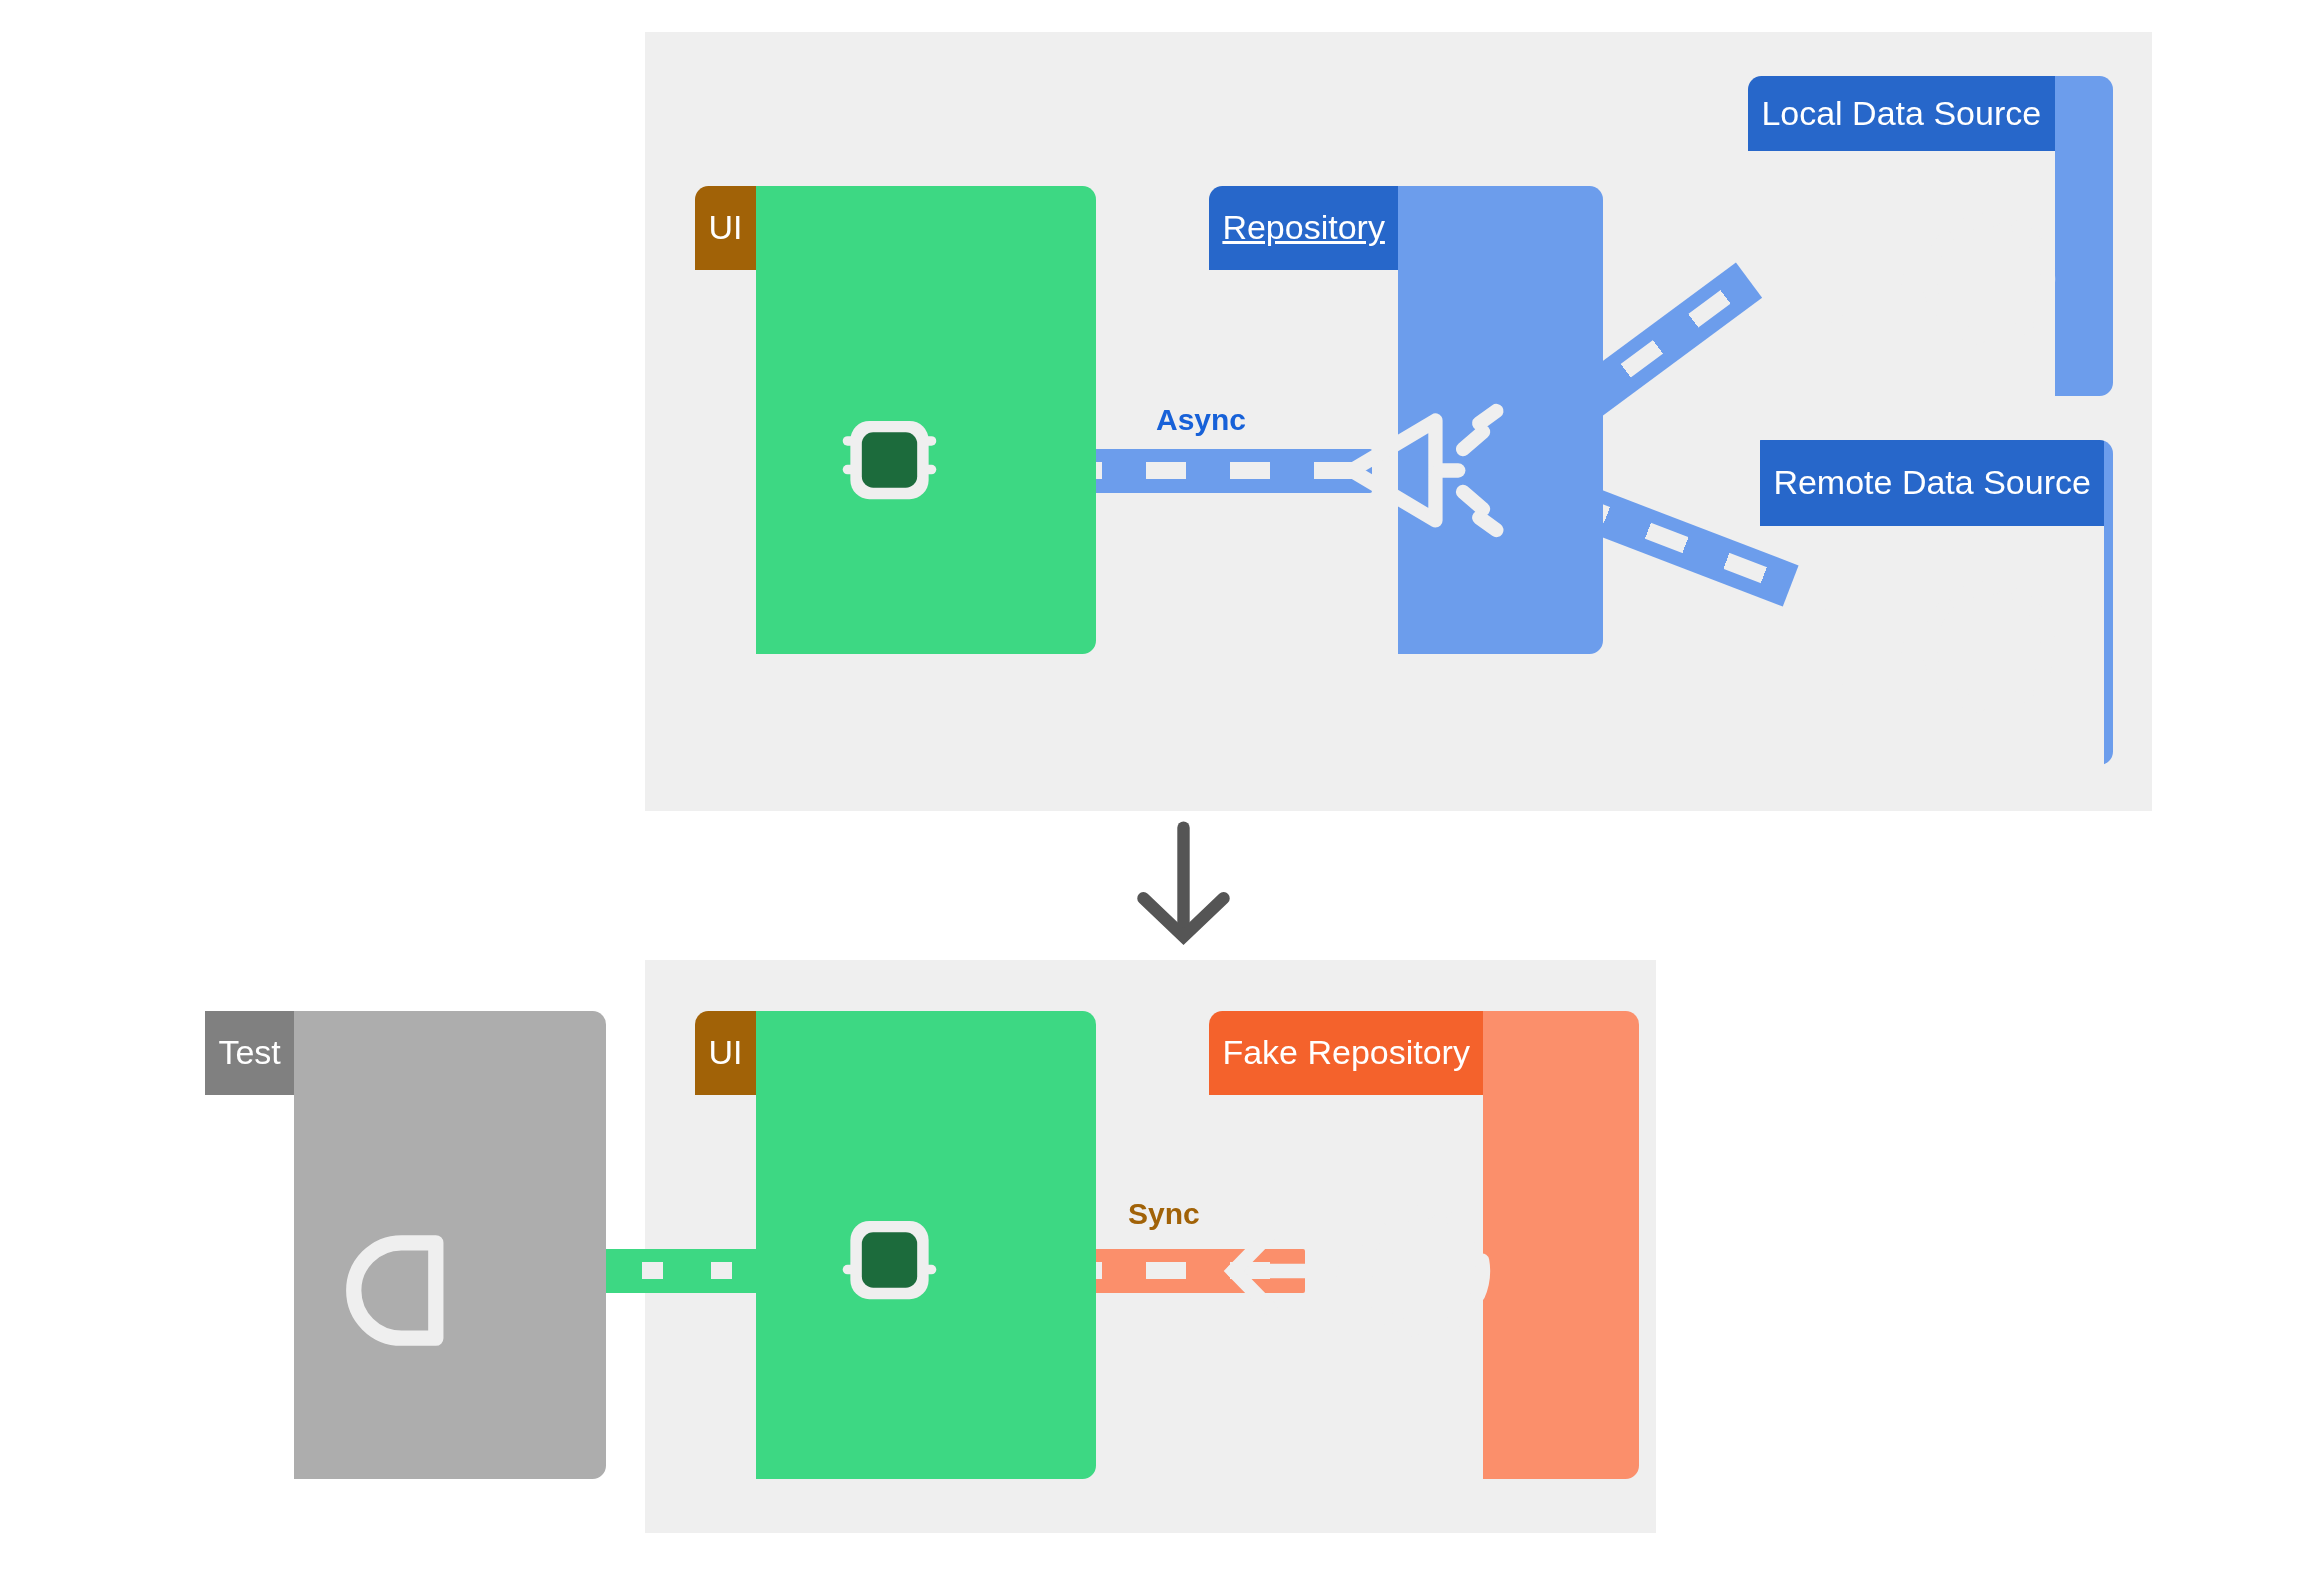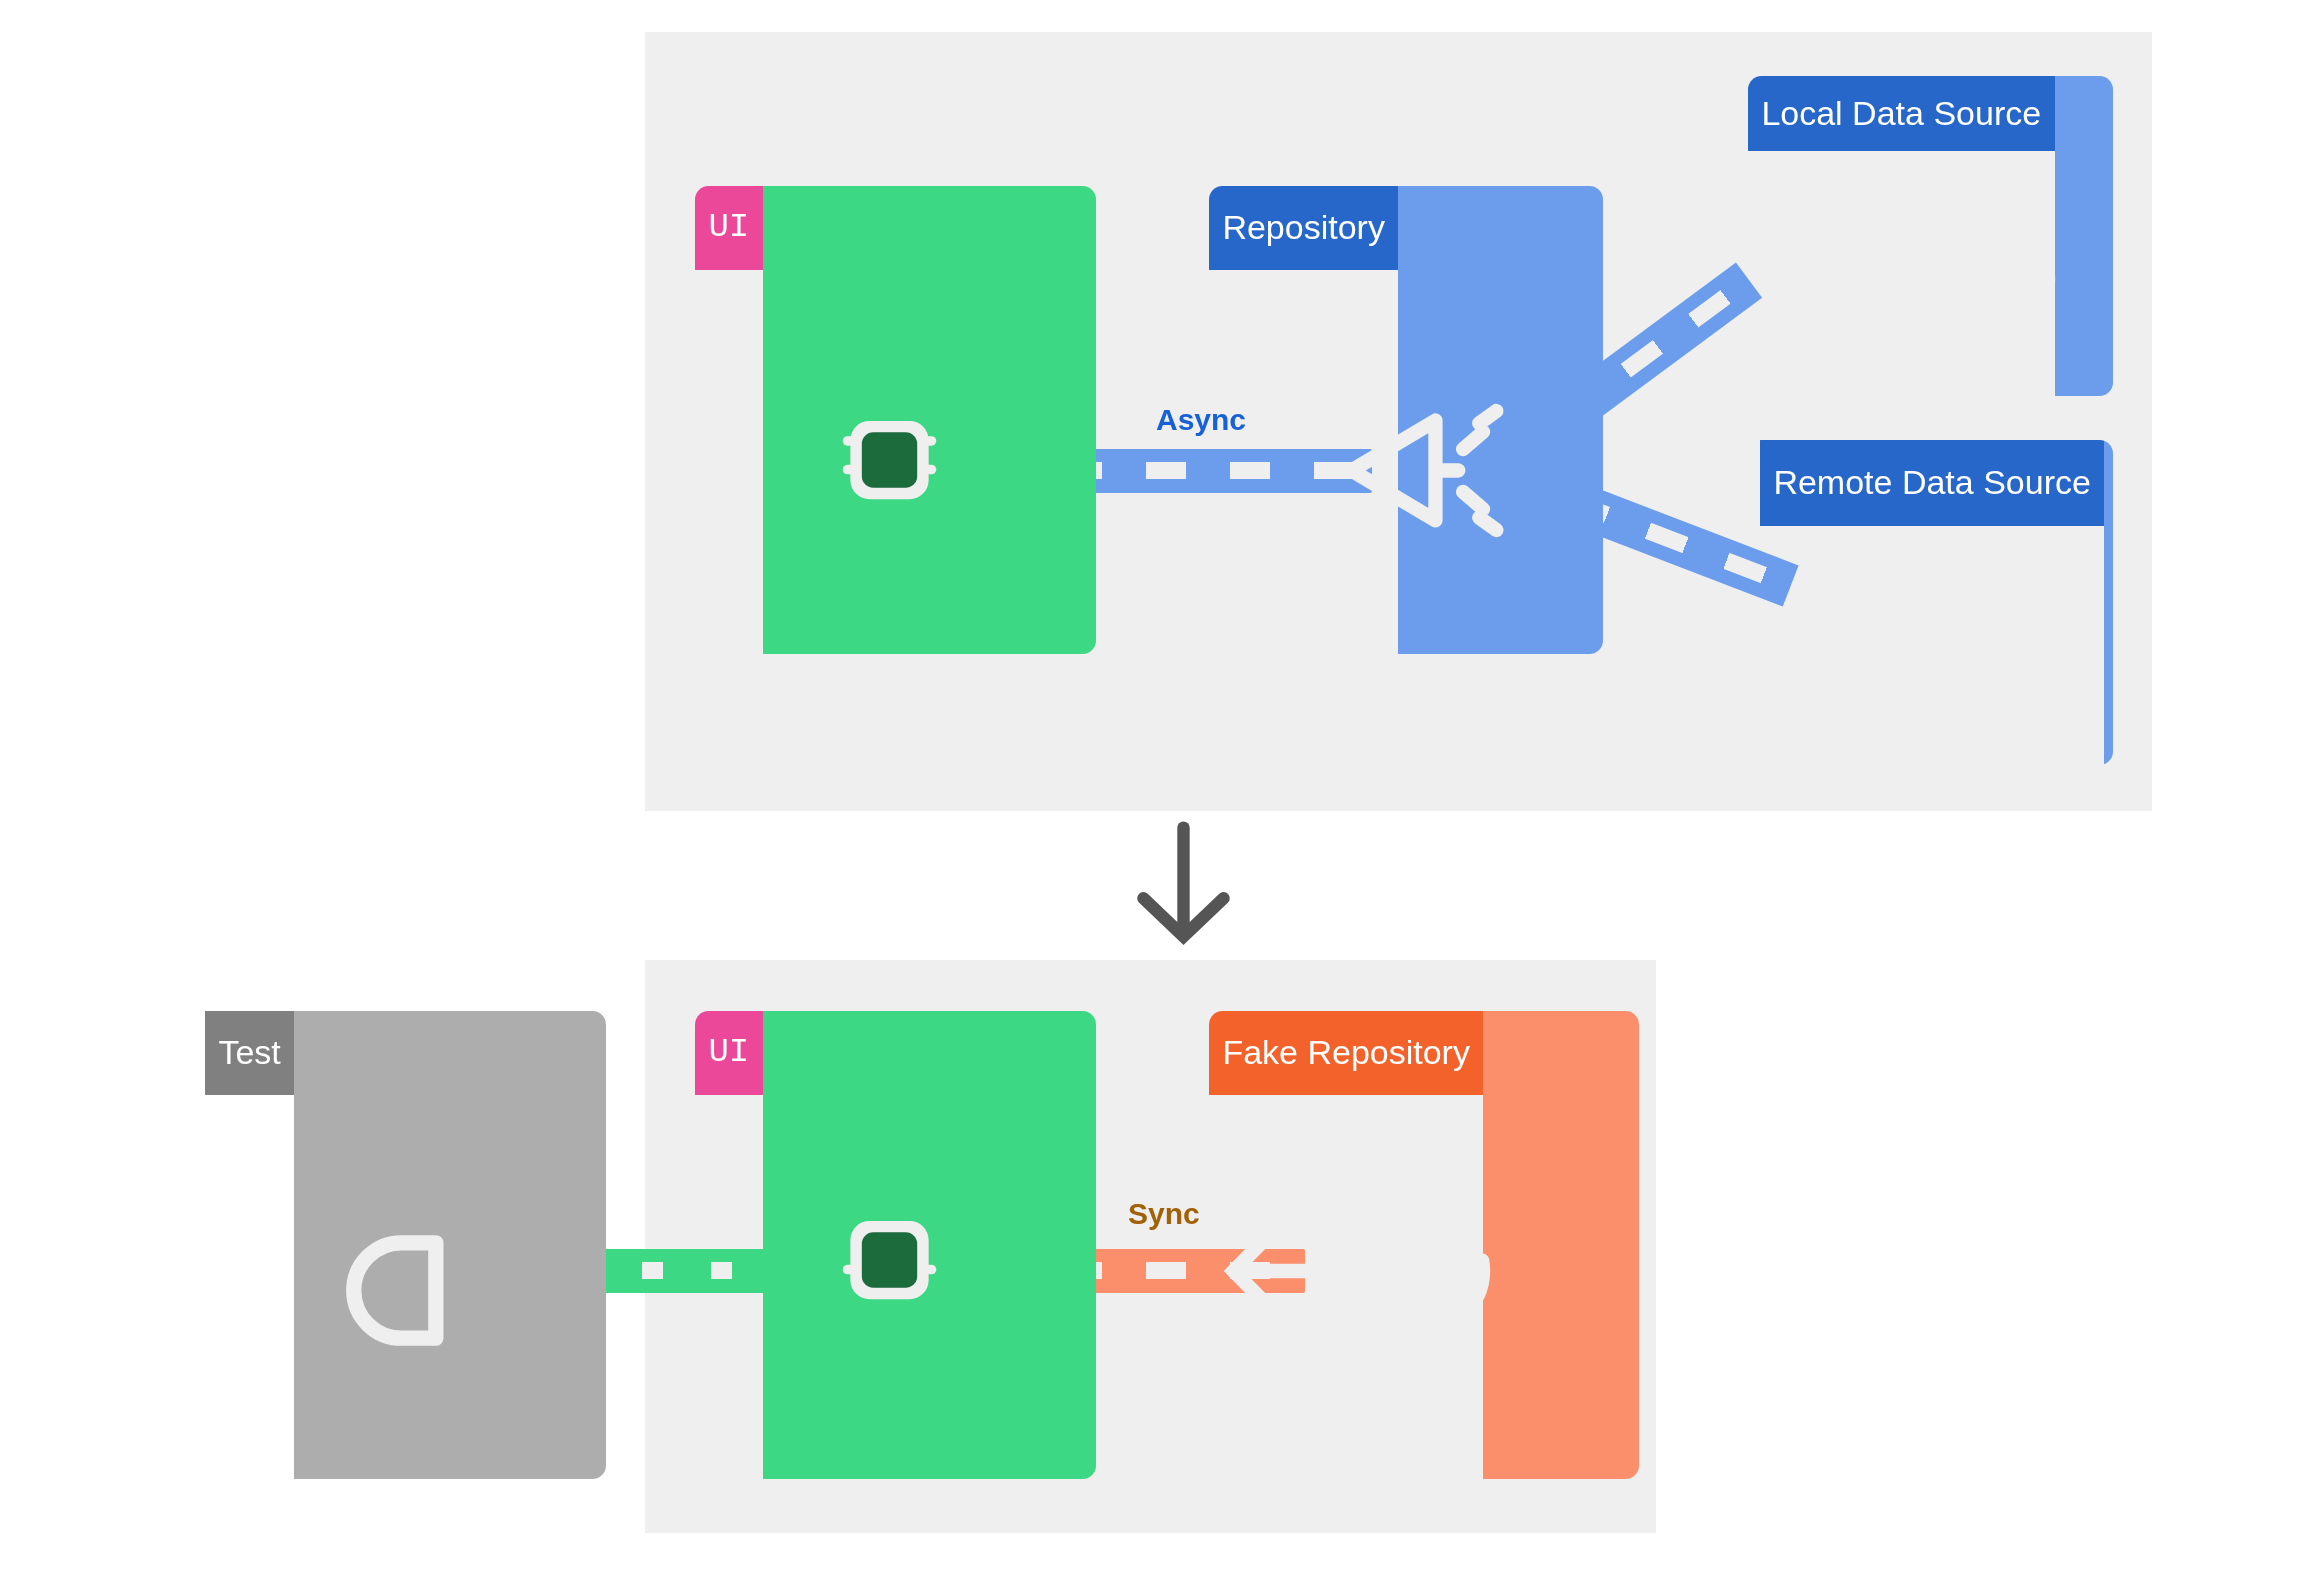--- a/index.html
+++ b/index.html
@@ -11,21 +11,21 @@
   .panel{position:absolute;background:#efefef;}
 
   .card{position:absolute;border-radius:13.4px;overflow:hidden;display:flex;
         flex-direction:row;}
   .card-header{flex:0 0 auto;display:flex;align-items:center;justify-content:center;
         color:#ffffff;font-size:34px;line-height:1.22;text-align:center;
         padding:0 13.4px;box-sizing:border-box;}
   .card-body{flex:1 1 auto;position:relative;}
 
   
-  .t-green  .card-header{background:#ec4899;font-family:Liberation Mono, monospace;}
+  .t-green  .card-header{background:#a16207;}
   .t-green  .card-body  {background:#3DD883;}
   .t-blue   .card-header{background:#2767CA;}
   .t-blue   .card-body  {background:#6C9DEC;}
   .t-orange .card-header{background:#F4622C;}
   .t-orange .card-body  {background:#FB8F6B;}
   .t-grey   .card-header{background:#808080;}
   .t-grey   .card-body  {background:#ADADAD;}
 
   
   .bar{position:absolute;height:44px;border-radius:1.9px;}
@@ -81,21 +81,21 @@
     <svg width="105" height="105" viewBox="0 0 110 110">
       <rect x="6" y="18" width="16" height="10" rx="5" fill="#efefef"></rect>
       <rect x="88" y="18" width="16" height="10" rx="5" fill="#efefef"></rect>
       <rect x="6" y="48" width="98" height="10" rx="5" fill="#efefef"></rect>
       <rect x="14" y="2" width="82" height="82" rx="20" fill="#efefef"></rect>
       <rect x="26" y="14" width="58" height="58" rx="12" fill="#1C6B3C"></rect>
     </svg>
   </div>
 
   <div class="card t-blue" style="left:1209px;top:186px;width:394px;height:468px;">
-    <div class="card-header" style="height:84px;">Repository</div>
+    <div class="card-header" style="height:84px;text-decoration:underline;">Repository</div>
     <div class="card-body"></div>
   </div>
 
   <div class="icon" style="left:1338px;top:411px;">
     <svg width="153" height="119" viewBox="0 0 160 125">
       <path d="M102 10 L102 115 L14 62.5 Z" fill="none" stroke="#efefef" stroke-width="15" stroke-linejoin="round" stroke-linecap="round"></path>
       <line x1="106" y1="62.5" x2="126" y2="62.5" stroke="#efefef" stroke-width="15" stroke-linecap="round"></line>
       <line x1="131" y1="40" x2="152" y2="22" stroke="#efefef" stroke-width="15" stroke-linecap="round"></line>
       <line x1="131" y1="85" x2="152" y2="103" stroke="#efefef" stroke-width="15" stroke-linecap="round"></line>
       <line x1="148" y1="13" x2="166" y2="0" stroke="#efefef" stroke-width="15" stroke-linecap="round"></line>

